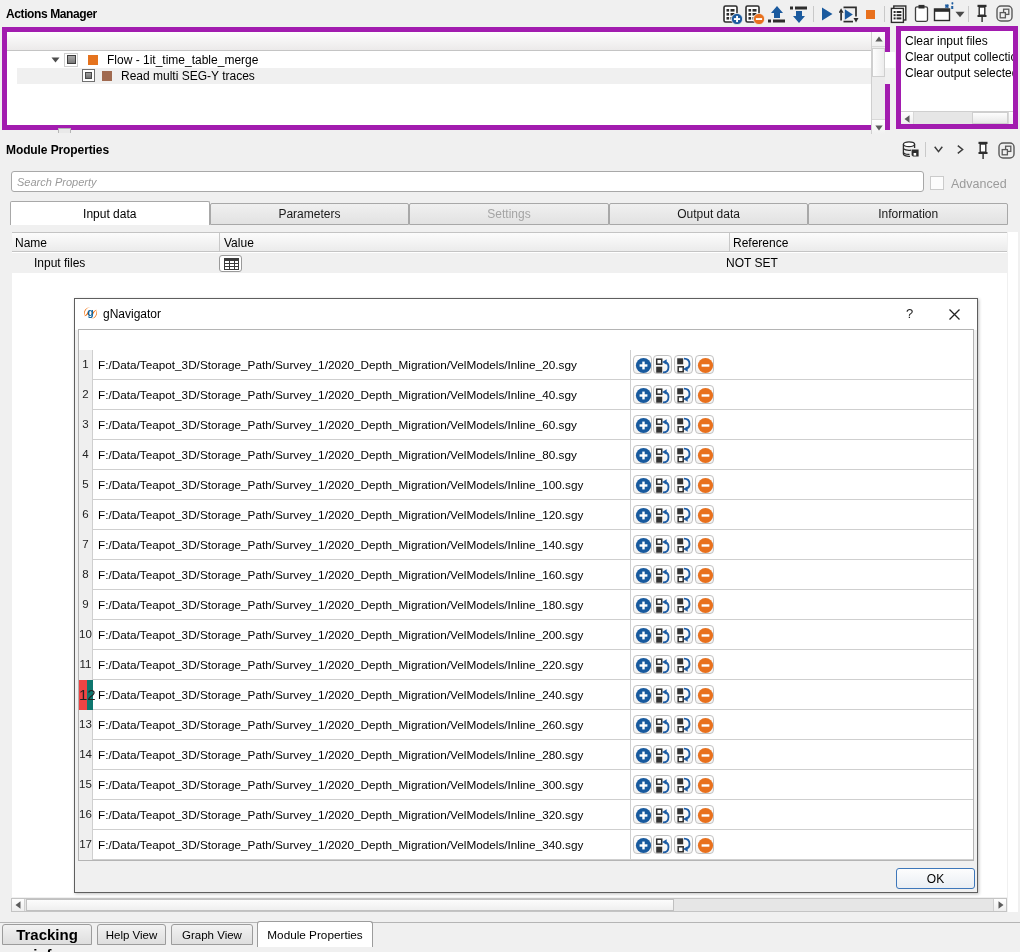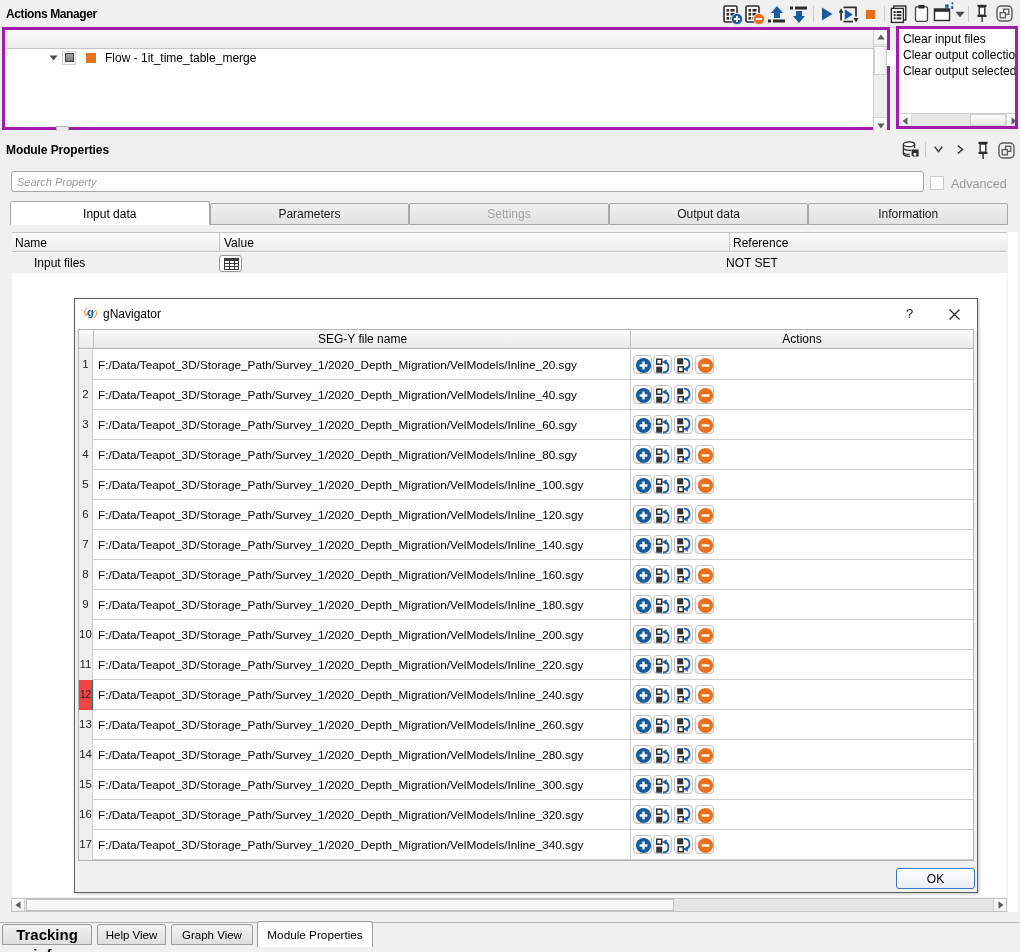--- a/index.html
+++ b/index.html
@@ -1,19 +1,19 @@
 <!DOCTYPE html>
 <html><head><meta charset="utf-8">
 <style>
 *{margin:0;padding:0;box-sizing:border-box;}
 html,body{width:1020px;height:952px;overflow:hidden;}
 body{font-family:"Liberation Sans",sans-serif;background:#f0f0f0;position:relative;}
 .abs{position:absolute;}
 .bold{font-weight:bold;}
-.panel{position:absolute;background:#fff;border:3px solid #a21caf;}
+.panel{position:absolute;background:#fff;border:5px solid #a21caf;}
 .hdrgrad{background:linear-gradient(#fdfdfd,#eceaea);border-bottom:1px solid #c4c4c4;}
 .treerow{position:absolute;left:0;width:100%;height:16px;font-size:12px;color:#000;margin-left:10px;}
 .cb{position:absolute;width:13px;height:13px;background:#fff;border:1px solid #707070;}
 .sq{position:absolute;width:10px;height:10px;}
 svg{display:block;}
 </style></head>
 <body>
 <svg width="0" height="0" style="position:absolute">
 <defs>
 <g id="act-add">
@@ -128,20 +128,27 @@
 <div class="treerow" style="top:20px;background:#fff;">
 <svg class="abs" style="left:34px;top:5px" width="9" height="6" viewBox="0 0 9 6">
         <polygon points="0.5,0.5 8.5,0.5 4.5,5.5" fill="#4d4d4d"></polygon>
       </svg>
 <div class="abs" style="left:47px;top:0.5px;width:14px;height:14px;background:#fff;border:1px solid #cfcfcf;">
         <div style="position:absolute;left:1.5px;top:1.5px;width:9px;height:9px;border:1px solid #3e3e3e;background:linear-gradient(#a8a8a8,#7a7a7a);"></div>
       </div>
 <div class="sq" style="left:71px;top:3px;background:#e5731e;"></div>
 <div class="abs" style="left:90px;top:1px;">Flow - 1it_time_table_merge</div>
 </div>
+<div class="treerow" style="top:36px;background:#f0f0f0;">
+<div class="cb" style="left:65px;top:1px;">
+        <div style="position:absolute;left:2px;top:2px;width:7px;height:7px;background:linear-gradient(#a0a0a0,#717171);border:1px solid #4a4a4a;"></div>
+      </div>
+<div class="sq" style="left:85px;top:3px;background:#a06a50;"></div>
+<div class="abs" style="left:104px;top:1px;">Read multi SEG-Y traces</div>
+</div>
 <div class="abs" style="left:51px;top:96px;width:13px;height:5px;background:#e9e9e9;border:1px solid #b5b5b5;border-bottom:none;"></div>
 <div class="abs" style="right:0;top:0;width:14px;height:102px;background:#ececec;border-left:1px solid #cfcfcf;">
 <div class="abs" style="left:0;top:0;width:13px;height:15px;background:linear-gradient(#fefefe,#f0f0f0);border-bottom:1px solid #d8d8d8;">
         <svg style="margin:4px auto 0;display:block" width="8" height="6" viewBox="0 0 8 6">
           <polygon points="4,0.5 7.7,5.5 0.3,5.5" fill="#5c5c5c"></polygon>
         </svg>
       </div>
 <div class="abs" style="left:0;top:16px;width:13px;height:29px;background:linear-gradient(90deg,#fdfdfd,#ededed);border:1px solid #cfcfcf;"></div>
 <div class="abs" style="left:0;bottom:0;width:13px;height:15px;background:linear-gradient(#fefefe,#f0f0f0);border-top:1px solid #d8d8d8;">
         <svg style="margin:5px auto 0;display:block" width="8" height="6" viewBox="0 0 8 6">
@@ -253,26 +260,20 @@
 <path d="M12.9 4.5 C 11.8 5.8 10.9 7.8 10.7 9.9 L 9.1 9.4 C 9.7 7.4 11.1 5.4 12.6 4.3 Z" fill="#f2700e" transform="rotate(14 11 7)"></path>
 <text x="7.4" y="11.2" font-size="10.5" font-weight="bold" fill="#12639c" text-anchor="middle" font-family="Liberation Sans">g</text>
 </svg>
 <div class="abs" style="left:28px;top:8px;font-size:12px;color:#000;">gNavigator</div>
 <div class="abs" style="left:831px;top:7px;font-size:13px;color:#222;">?</div>
 <svg class="abs" style="left:873px;top:9px" width="13" height="13" viewBox="0 0 13 13">
         <path d="M1.5 1.5 L11.5 11.5 M11.5 1.5 L1.5 11.5" stroke="#222" stroke-width="1.3"></path>
       </svg>
 </div>
 <div class="abs" style="left:3px;top:30px;width:896px;height:532px;background:#fff;border:1px solid #b4b4b4;">
-<div class="abs" style="left:0;top:0;width:894px;height:19px;background:linear-gradient(#fcfcfc,#e9e9e9);border-bottom:1px solid #b0b0b0;font-size:12px;">
-<div class="abs" style="left:15px;top:2px;width:537px;text-align:center;">SEG-Y file name</div>
-<div class="abs" style="left:552px;top:2px;width:342px;text-align:center;">Actions</div>
-<div class="abs" style="left:551px;top:0;width:1px;height:19px;background:#c0c0c0;"></div>
-<div class="abs" style="left:14px;top:0;width:1px;height:19px;background:#c0c0c0;"></div>
-</div>
 <div class="abs" style="left:0;top:20px;width:894px;height:30px;border-bottom:1px solid #cfcfcf;">
 <div class="abs" style="left:0;top:0;width:14px;height:30px;background:#efefef;border-right:1px solid #cfcfcf;font-size:11.5px;text-align:center;line-height:29px;color:#222;">1</div>
 <div class="abs" style="left:19px;top:8px;font-size:11.75px;color:#000;white-space:nowrap;">F:/Data/Teapot_3D/Storage_Path/Survey_1/2020_Depth_Migration/VelModels/Inline_20.sgy</div>
 <div class="abs" style="left:551px;top:0;width:1px;height:30px;background:#cfcfcf;"></div>
 <div class="abs" style="left:553.5px;top:5px;width:19px;height:19px;background:linear-gradient(#fff,#f2f2f2);border:1px solid #c2c2c2;border-radius:4px;">
           <svg width="19" height="19" viewBox="0 0 19 19">
             <use href="#act-add"></use>
           </svg>
         </div>
 <div class="abs" style="left:574.2px;top:5px;width:19px;height:19px;background:linear-gradient(#fff,#f2f2f2);border:1px solid #c2c2c2;border-radius:4px;">
@@ -535,21 +536,21 @@
             <use href="#act-dn"></use>
           </svg>
         </div>
 <div class="abs" style="left:615.6000000000001px;top:5px;width:19px;height:19px;background:linear-gradient(#fff,#f2f2f2);border:1px solid #c2c2c2;border-radius:4px;">
           <svg width="19" height="19" viewBox="0 0 19 19">
             <use href="#act-rem"></use>
           </svg>
         </div>
 </div>
 <div class="abs" style="left:0;top:350px;width:894px;height:30px;border-bottom:1px solid #cfcfcf;">
-<div class="abs" style="left:0;top:0;width:14px;height:30px;background:#ef4444;border-right:1px solid #0f766e;font-size:10px;text-align:center;line-height:29px;color:#222;">12</div>
+<div class="abs" style="left:0;top:0;width:14px;height:30px;background:#ef4444;border-right:6px solid #0f766e;font-size:15px;text-align:center;line-height:29px;color:#222;">12</div>
 <div class="abs" style="left:19px;top:8px;font-size:11.75px;color:#000;white-space:nowrap;">F:/Data/Teapot_3D/Storage_Path/Survey_1/2020_Depth_Migration/VelModels/Inline_240.sgy</div>
 <div class="abs" style="left:551px;top:0;width:1px;height:30px;background:#cfcfcf;"></div>
 <div class="abs" style="left:553.5px;top:5px;width:19px;height:19px;background:linear-gradient(#fff,#f2f2f2);border:1px solid #c2c2c2;border-radius:4px;">
           <svg width="19" height="19" viewBox="0 0 19 19">
             <use href="#act-add"></use>
           </svg>
         </div>
 <div class="abs" style="left:574.2px;top:5px;width:19px;height:19px;background:linear-gradient(#fff,#f2f2f2);border:1px solid #c2c2c2;border-radius:4px;">
           <svg width="19" height="19" viewBox="0 0 19 19">
             <use href="#act-up"></use>

